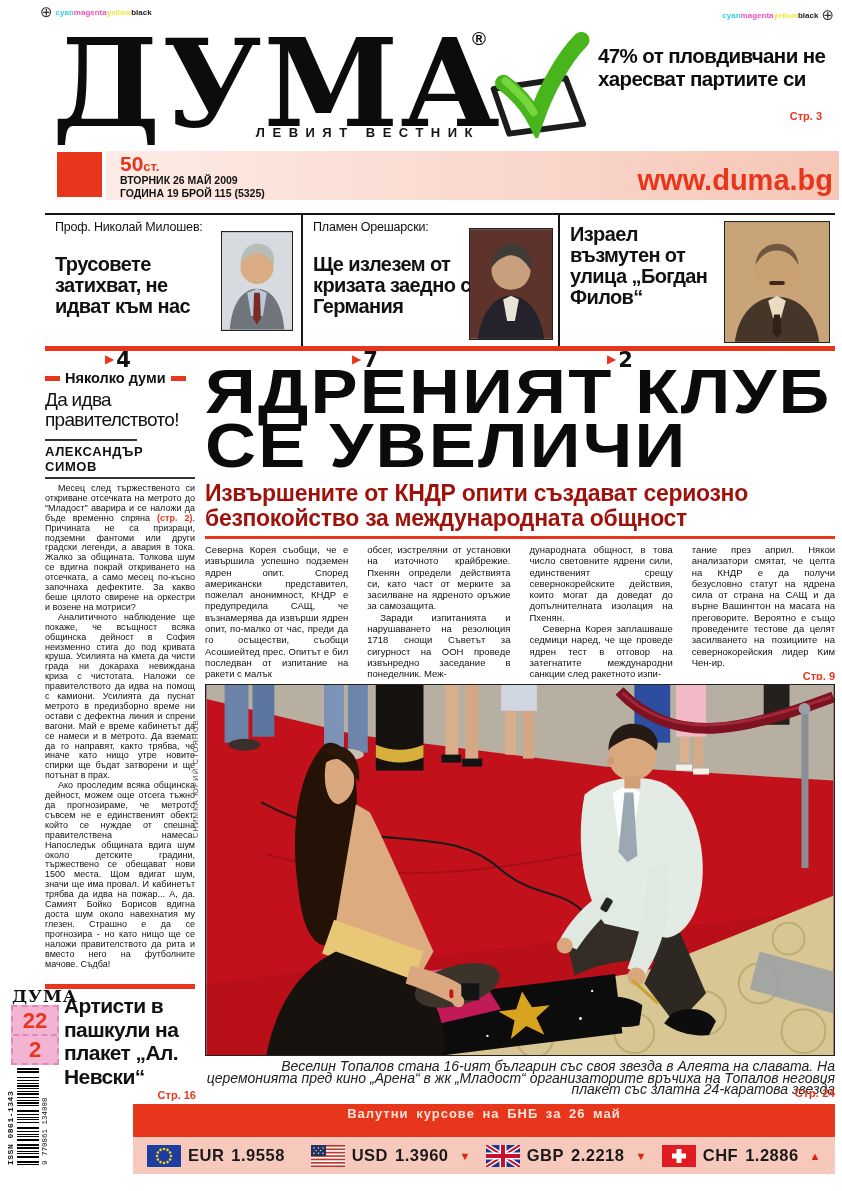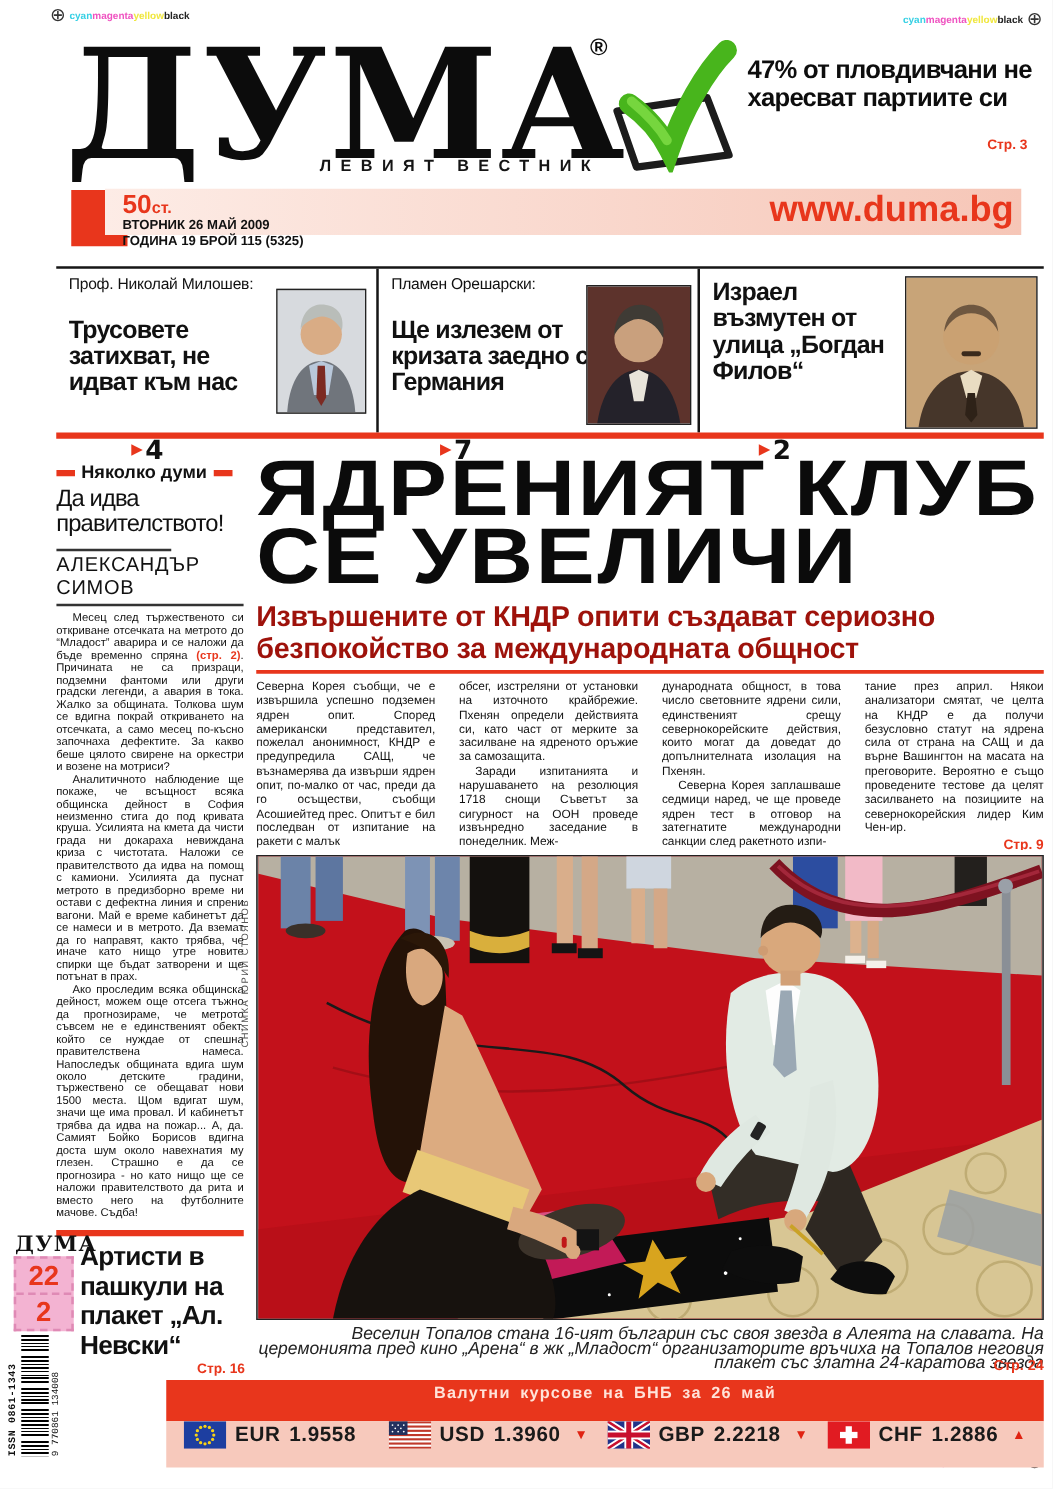--- a/index.html
+++ b/index.html
@@ -19,21 +19,21 @@
   .cmark .regsym{font-family:"DejaVu Sans",sans-serif;font-size:15px;font-weight:normal;color:#333}
   .w-cyan{color:#36d0e4}.w-mag{color:#ef52c0}.w-yel{color:#f0e73e}.w-blk{color:#222}
 
   
   .logo-wrap{position:absolute;left:52px;top:26px;width:428px;height:126px}
   .logo{font-family:"DejaVu Serif",serif;font-weight:bold;font-size:122px;line-height:0.94;letter-spacing:2px;color:#0c0c0c}
   .logo-reg{position:absolute;right:-6px;top:2px;font-size:19px;font-weight:bold;color:#0c0c0c}
   .tagline{margin-top:-16px;text-align:right;font-weight:bold;font-size:13px;letter-spacing:7.5px;color:#151515}
 
   .red-square{position:absolute;left:57px;top:152px;width:45px;height:45px;background:var(--red)}
-  .band{position:absolute;left:84px;top:151px;width:733px;height:37px;
+  .band{position:absolute;left:106px;top:151px;width:733px;height:49px;
         background:linear-gradient(90deg,var(--bandpink1),var(--bandpink2))}
   .band-price{position:absolute;left:14px;top:2px;color:var(--red);font-weight:bold;font-size:21px;line-height:1}
   .band-price .unit{font-size:13px}
   .band-date{position:absolute;left:14px;top:23px;font-size:10.5px;font-weight:bold;line-height:12px}
   .band-issue{position:absolute;left:14px;top:36px;font-size:10.5px;font-weight:bold;line-height:12px}
   .website{position:absolute;right:6px;bottom:3px;color:var(--red);font-weight:bold;font-size:29px}
 
   
   .promo{position:absolute;left:478px;top:30px;width:356px;height:118px}
   .check{position:absolute;left:2px;top:2px}
@@ -59,21 +59,21 @@
   .marker .tri{color:var(--red);font-size:12px;line-height:18px}
   .marker .num{font-weight:bold;font-size:21px;line-height:20px;font-family:"DejaVu Sans",sans-serif}
   .m1{left:105px}.m2{left:352px}.m3{left:607px}
 
   
   .opinion{position:absolute;left:45px;top:370px;width:150px;height:612px;overflow:hidden}
   .op-header{display:flex;align-items:center;gap:5px;font-weight:bold;font-size:14.5px}
   .op-dash{width:15px;height:5px;background:var(--red)}
   .op-head{margin-top:4px;font-weight:normal;font-size:19px;line-height:20px;letter-spacing:-0.7px}
   .op-topline{width:92px;height:2px;background:#333;margin-top:9px}
-  .op-author{font-weight:normal;font-size:16px;letter-spacing:0.6px;padding:3px 0;border-bottom:2px solid #333;word-spacing:4px}
+  .op-author{font-weight:bold;font-size:13px;letter-spacing:0.6px;padding:3px 0;border-bottom:2px solid #333;word-spacing:4px}
   .op-body{margin-top:5px;font-size:9px;line-height:9.9px;text-align:justify}
   .op-body p{margin:0;text-indent:13px}
   .op-ref{color:var(--red);font-weight:bold}
   .op-rule{position:absolute;left:45px;top:984px;width:150px;height:5px;background:var(--red)}
 
   
   .lead-head{position:absolute;left:205px;top:364px;width:630px;font-weight:bold;font-size:63px;
              line-height:54px;letter-spacing:2px;color:#0b0b0b;white-space:nowrap;
              transform:scaleX(1.12);transform-origin:left top}
   .lead-sub{position:absolute;left:205px;top:481px;width:630px;color:var(--dkred);font-weight:bold;
@@ -104,21 +104,21 @@
   .bars{width:22px;height:97px;
         background:repeating-linear-gradient(180deg,#000 0 1.5px,#fff 1.5px 3px,#000 3px 4.5px,#fff 4.5px 6.5px,#000 6.5px 7px,#fff 7px 8.5px)}
   .bar-num{writing-mode:vertical-rl;transform:rotate(180deg);font-size:7.5px;font-family:"Liberation Mono",monospace}
   .bl-head{position:absolute;left:64px;top:994px;width:134px;font-weight:bold;font-size:21px;line-height:23.5px;letter-spacing:-0.6px}
   .bl-page{position:absolute;left:64px;top:1089px;width:132px;text-align:right;color:var(--red);font-weight:bold;font-size:11px}
 
   
   .cur{position:absolute;left:133px;top:1104px;width:702px}
   .cur-title{height:33px;background:var(--red);color:#ffe3d9;font-weight:bold;font-size:13px;
              letter-spacing:1px;word-spacing:3px;text-align:center;line-height:19px}
-  .cur-row{height:37px;background:var(--curpink);display:flex;align-items:flex-start;justify-content:space-between;padding:0 14px}
+  .cur-row{height:37px;background:var(--curpink);display:flex;align-items:center;justify-content:space-between;padding:0 14px}
   .rate{display:flex;align-items:center;gap:7px;font-weight:bold;font-size:16.5px;letter-spacing:0.5px;color:#1a1a1a}
   .flag{width:34px;height:22px;display:block}
   .arrow{color:#e02312;font-size:11px;margin-left:4px}
 </style>
 </head>
 <body>
 
 <div class="page">
 
   <div class="cmark" style="left:40px;top:5px">

